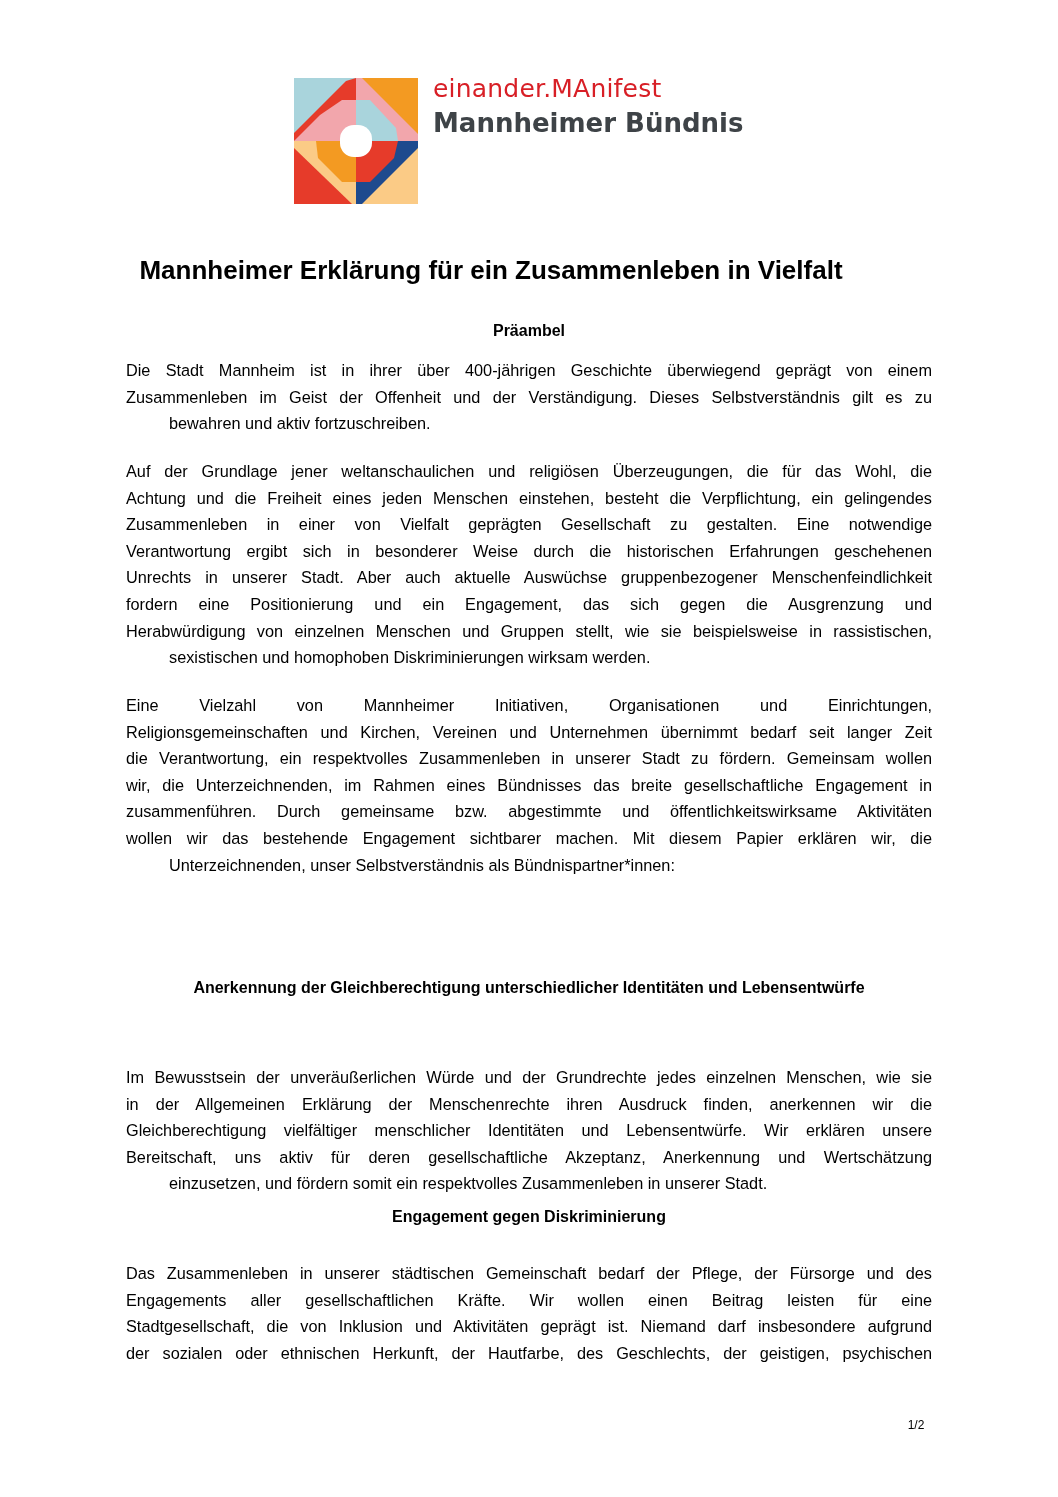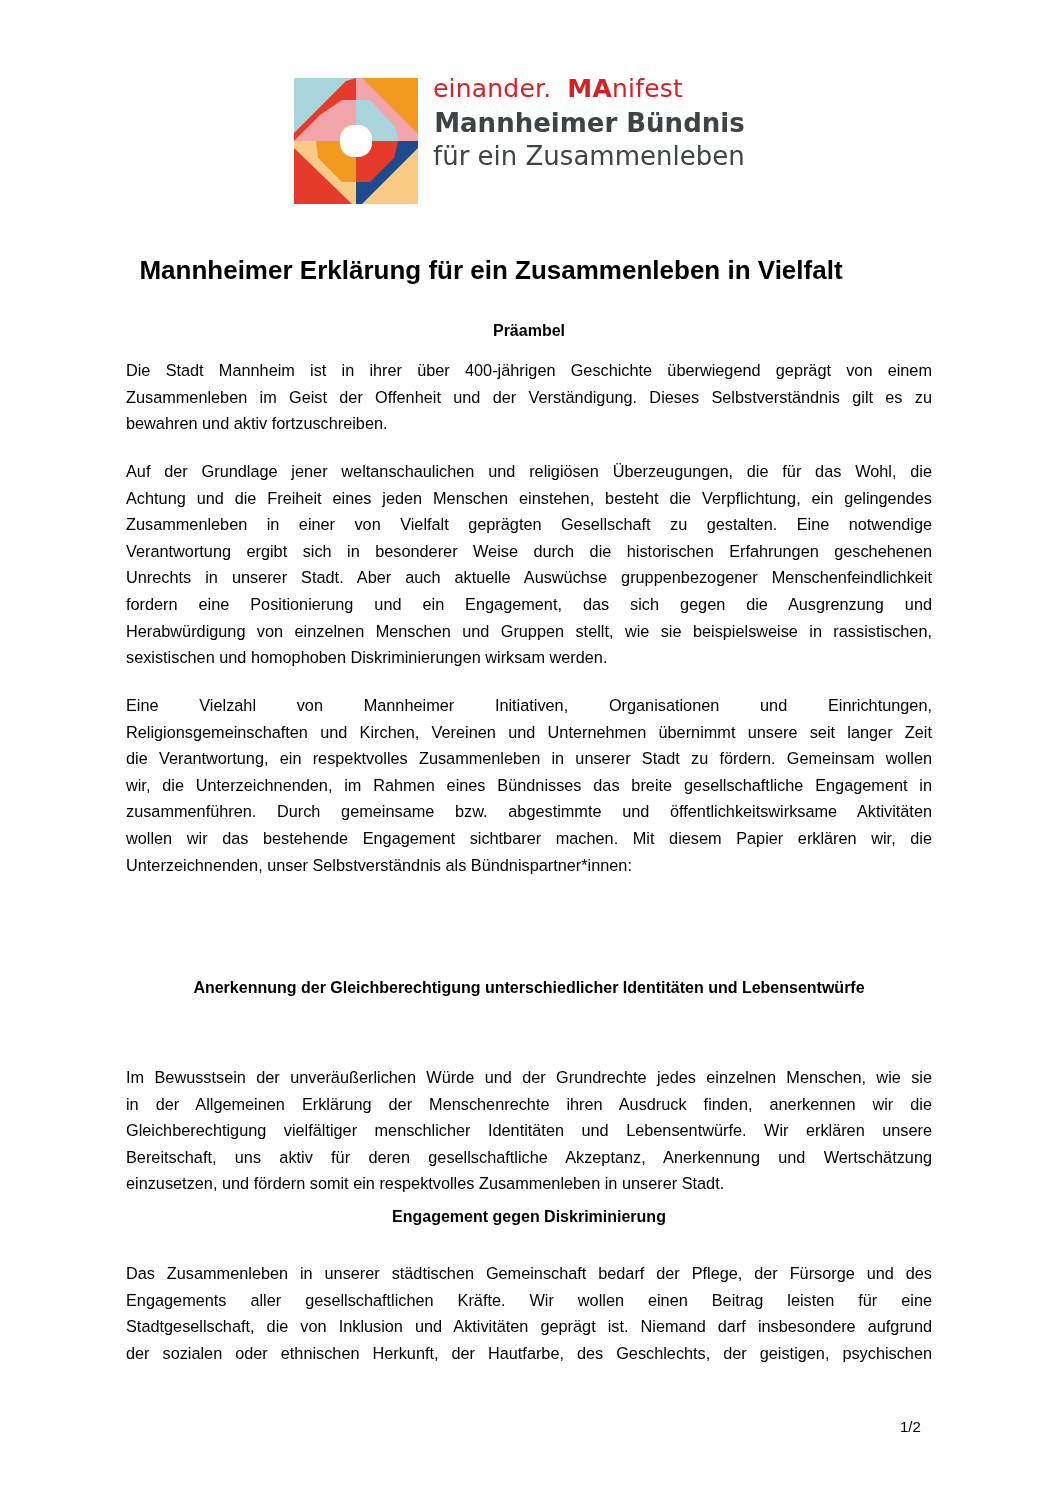--- a/index.html
+++ b/index.html
@@ -1,34 +1,34 @@
 <!DOCTYPE html>
 <html><head>
   <meta charset="utf-8">
   <style>
     html, body { margin: 0; padding: 0; background: #ffffff; }
     body { width: 1058px; height: 1497px; position: relative; overflow: hidden;
            font-family: "Liberation Sans", sans-serif; color: #000; }
     .logo { position: absolute; left: 294px; top: 78px; width: 124px; height: 126px; }
     .brand { position: absolute; left: 433px; top: 72px; font-family: "DejaVu Sans", sans-serif; }
     .brand .l1 { font-size: 25px; line-height: 34px; color: #d81f26; letter-spacing: 0.2px; }
-    .brand .l1 b { font-weight: bold; margin-left: 16px; }
+    .brand .l1 b { font-weight: normal; }
     .brand .l2 { font-size: 26px; line-height: 34px; color: #3e4347; font-weight: bold; text-align: right; }
     .brand .l3, .brand .l4 { font-size: 26px; line-height: 33px; color: #3e4347; font-weight: normal; }
 
     .title { position: absolute; left: 0; width: 982px; top: 252px; text-align: center;
              font-size: 26px; font-weight: bold; line-height: 36px; }
     .h { position: absolute; left: 126px; width: 806px; text-align: center;
          font-size: 16px; font-weight: bold; line-height: 22px; }
     .p { position: absolute; left: 126px; width: 806px; font-size: 16.3px; line-height: 26.6px;
          text-align: justify; }
     .p .ln { display: block; text-align: justify; text-align-last: justify; white-space: nowrap; }
-    .p .ln.last { text-align-last: left; }
-    .pagenum { position: absolute; left: 900px; top: 1418px; width: 32px; text-align: left;
-               font-size: 15px; }
+    .p .ln.last { text-align-last: left; margin-left: 43px; }
+    .pagenum { position: absolute; left: 900px; top: 1418px; width: 32px; text-align: center;
+               font-size: 12px; }
   </style>
 </head>
 <body>
 
 <svg class="logo" viewBox="0 0 124 126" preserveAspectRatio="none">
 
   <g>
     <polygon points="0,0 62,0 62,63 0,63" fill="#a9d4dc"></polygon>
     <polygon points="62,0 62,63 0,63 0,55 52,3" fill="#e63b2a"></polygon>
     <polygon points="62,22 62,63 22,63 0,63 0,63 26,37 48,22" fill="#f2a6ac"></polygon>
@@ -50,21 +50,20 @@
     <polygon points="62,63 124,63 124,126 62,126" fill="#fbcb86"></polygon>
     <polygon points="62,63 124,63 124,70 68,126 62,126" fill="#1e4a8e"></polygon>
     <polygon points="62,63 104,63 100,80 76,104 62,104" fill="#e63b2a"></polygon>
   </g>
   <rect x="46" y="47" width="32" height="32" rx="14" fill="#ffffff"></rect>
 </svg>
 
 <div class="brand">
   <div class="l1"><span>einander.</span><b>MA</b><span>nifest</span></div>
   <div class="l2">Mannheimer Bündnis</div>
-  <div class="l3">für ein Zusammenleben</div>
 </div>
 
 <div class="title">Mannheimer Erklärung für ein Zusammenleben in Vielfalt</div>
 
 <div class="h" style="top:320px;text-align:center;">Präambel</div>
 
 <div class="p" style="top:357px;">
   <span class="ln">Die Stadt Mannheim ist in ihrer über 400-jährigen Geschichte überwiegend geprägt von einem</span>
   <span class="ln">Zusammenleben im Geist der Offenheit und der Verständigung. Dieses Selbstverständnis gilt es zu</span>
   <span class="ln last">bewahren und aktiv fortzuschreiben.</span>
@@ -76,21 +75,21 @@
   <span class="ln">Zusammenleben in einer von Vielfalt geprägten Gesellschaft zu gestalten. Eine notwendige</span>
   <span class="ln">Verantwortung ergibt sich in besonderer Weise durch die historischen Erfahrungen geschehenen</span>
   <span class="ln">Unrechts in unserer Stadt. Aber auch aktuelle Auswüchse gruppenbezogener Menschenfeindlichkeit</span>
   <span class="ln">fordern eine Positionierung und ein Engagement, das sich gegen die Ausgrenzung und</span>
   <span class="ln">Herabwürdigung von einzelnen Menschen und Gruppen stellt, wie sie beispielsweise in rassistischen,</span>
   <span class="ln last">sexistischen und homophoben Diskriminierungen wirksam werden.</span>
 </div>
 
 <div class="p" style="top:692px;">
   <span class="ln">Eine Vielzahl von Mannheimer Initiativen, Organisationen und Einrichtungen,</span>
-  <span class="ln">Religionsgemeinschaften und Kirchen, Vereinen und Unternehmen übernimmt unsere seit langer Zeit</span>
+  <span class="ln">Religionsgemeinschaften und Kirchen, Vereinen und Unternehmen übernimmt bedarf seit langer Zeit</span>
   <span class="ln">die Verantwortung, ein respektvolles Zusammenleben in unserer Stadt zu fördern. Gemeinsam wollen</span>
   <span class="ln">wir, die Unterzeichnenden, im Rahmen eines Bündnisses das breite gesellschaftliche Engagement in</span>
   <span class="ln">zusammenführen. Durch gemeinsame bzw. abgestimmte und öffentlichkeitswirksame Aktivitäten</span>
   <span class="ln">wollen wir das bestehende Engagement sichtbarer machen. Mit diesem Papier erklären wir, die</span>
   <span class="ln last">Unterzeichnenden, unser Selbstverständnis als Bündnispartner*innen:</span>
 </div>
 
 <div class="h" style="top:977px;">Anerkennung der Gleichberechtigung unterschiedlicher Identitäten und Lebensentwürfe</div>
 
 <div class="p" style="top:1064px;">

